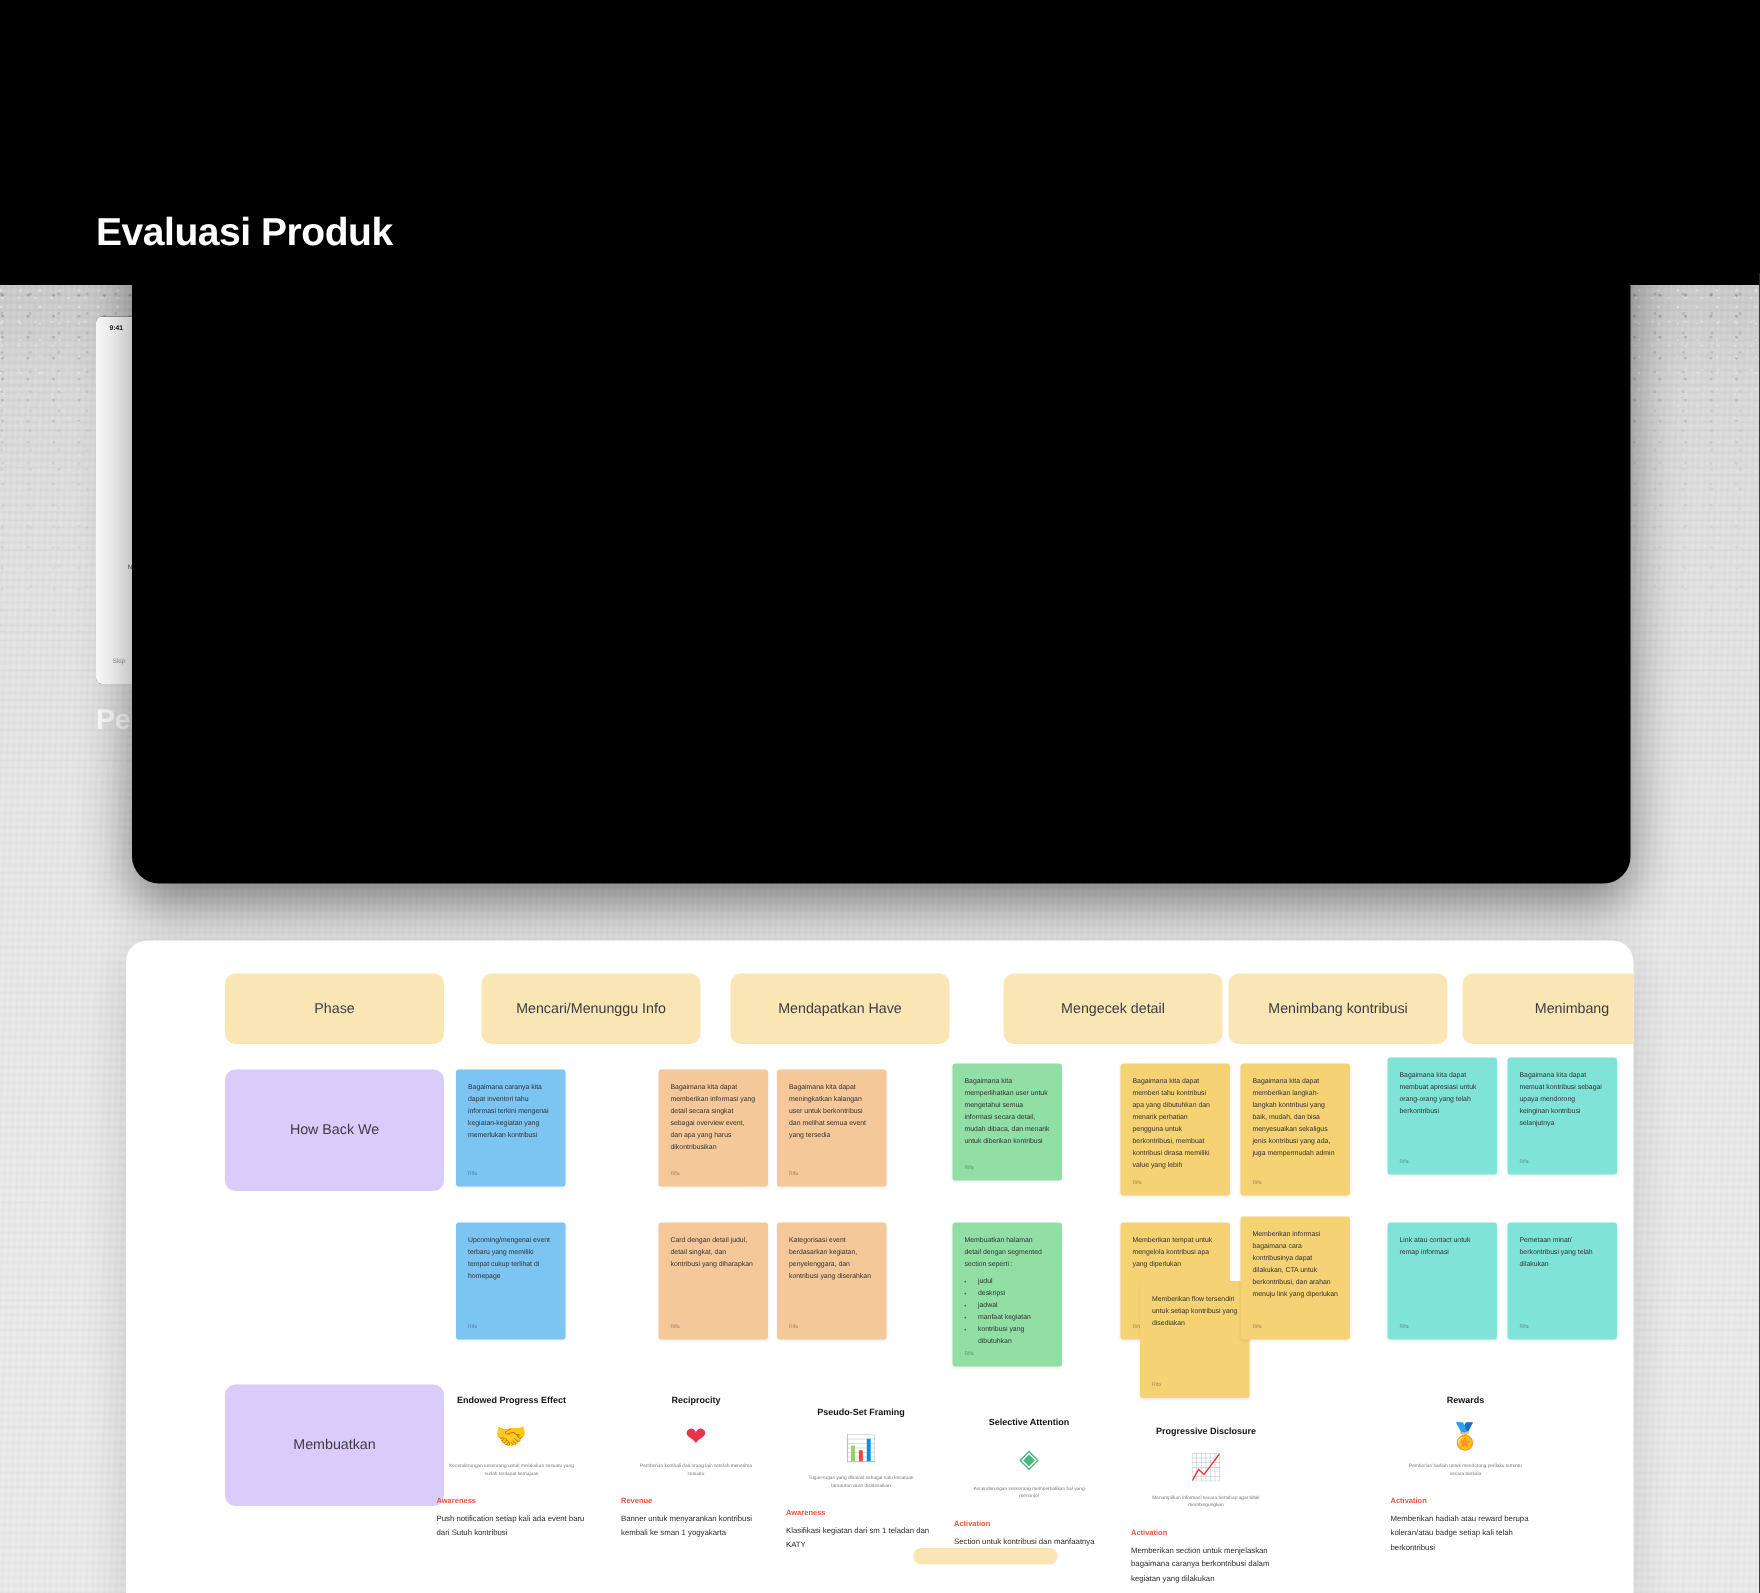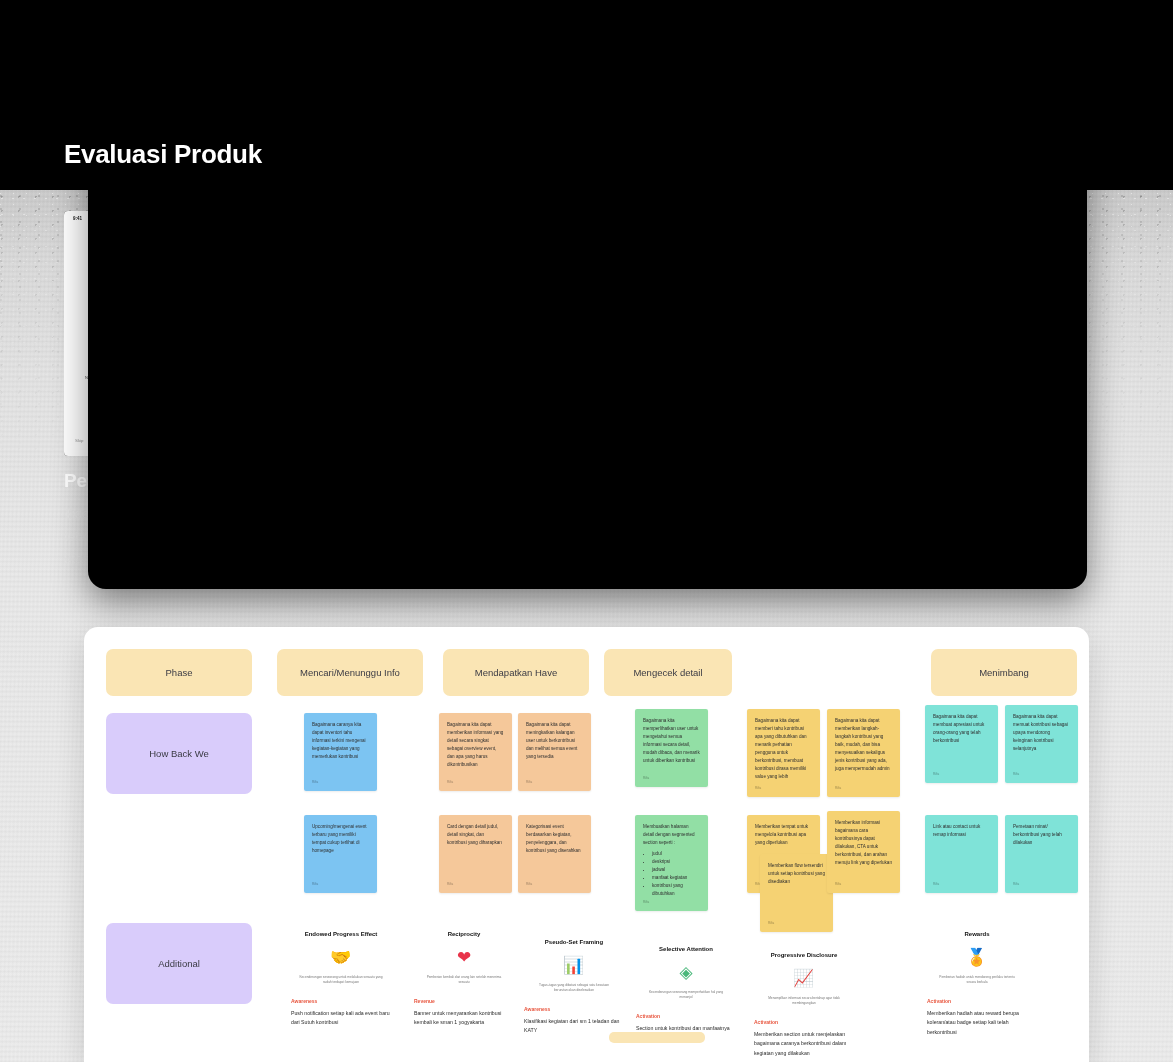--- a/index.html
+++ b/index.html
@@ -278,20 +278,21 @@
   }
   .board-inner { position: relative; width: 100%; height: 100%; }
 
   .chip {
     position: absolute;
     border-radius: 7px;
     display: flex; align-items: center; justify-content: center;
     font-size: 9.5px;
     color: #3b3b44;
     text-align: center;
+    margin-left: 44px;
   }
   .chip.phase { background: #fae5b4; }
   .chip.rowlbl { background: #d9ccfb; }
 
   .note {
     position: absolute;
     border-radius: 2px;
     padding: 8px 8px 4px 8px;
     font-size: 4.6px;
     line-height: 1.75;
@@ -568,25 +569,26 @@
     <div class="h-desc">kurang adanya opsi untuk memilih availability kontak yang akan ditampilkan pada fitur alumni nantinya</div>
   </div>
 </div>
 
 <div class="board">
   <div class="board-inner">
 
     <div class="chip phase" style="left:22px;top:22px;width:146px;height:47px;">Phase</div>
     <div class="chip phase" style="left:193px;top:22px;width:146px;height:47px;">Mencari/Menunggu Info</div>
     <div class="chip phase" style="left:359px;top:22px;width:146px;height:47px;">Mendapatkan Have</div>
-    <div class="chip phase" style="left:520px;top:22px;width:128px;height:47px;">Mengecek detail</div>
+    <div class="chip phase" style="left:541px;top:22px;width:146px;height:47px;">Mengecek detail</div>
+    <div class="chip phase" style="left:691px;top:22px;width:146px;height:47px;">Menimbang kontribusi</div>
     <div class="chip phase" style="left:847px;top:22px;width:146px;height:47px;">Menimbang</div>
 
     <div class="chip rowlbl" style="left:22px;top:86px;width:146px;height:81px;">How Back We</div>
-    <div class="chip rowlbl" style="left:22px;top:296px;width:146px;height:81px;">Additional</div>
+    <div class="chip rowlbl" style="left:22px;top:296px;width:146px;height:81px;">Membuatkan</div>
 
     <div class="note n-blue" style="left:220px;top:86px;width:73px;height:78px;">
       <span>Bagaimana caranya kita dapat inventori tahu informasi terkini mengenai kegiatan-kegiatan yang memerlukan kontribusi</span>
       <span class="author">Rifa</span>
     </div>
     <div class="note n-peach" style="left:355px;top:86px;width:73px;height:78px;">
       <span>Bagaimana kita dapat memberikan informasi yang detail secara singkat sebagai overview event, dan apa yang harus dikontribusikan</span>
       <span class="author">Rifa</span>
     </div>
     <div class="note n-peach" style="left:434px;top:86px;width:73px;height:78px;">

